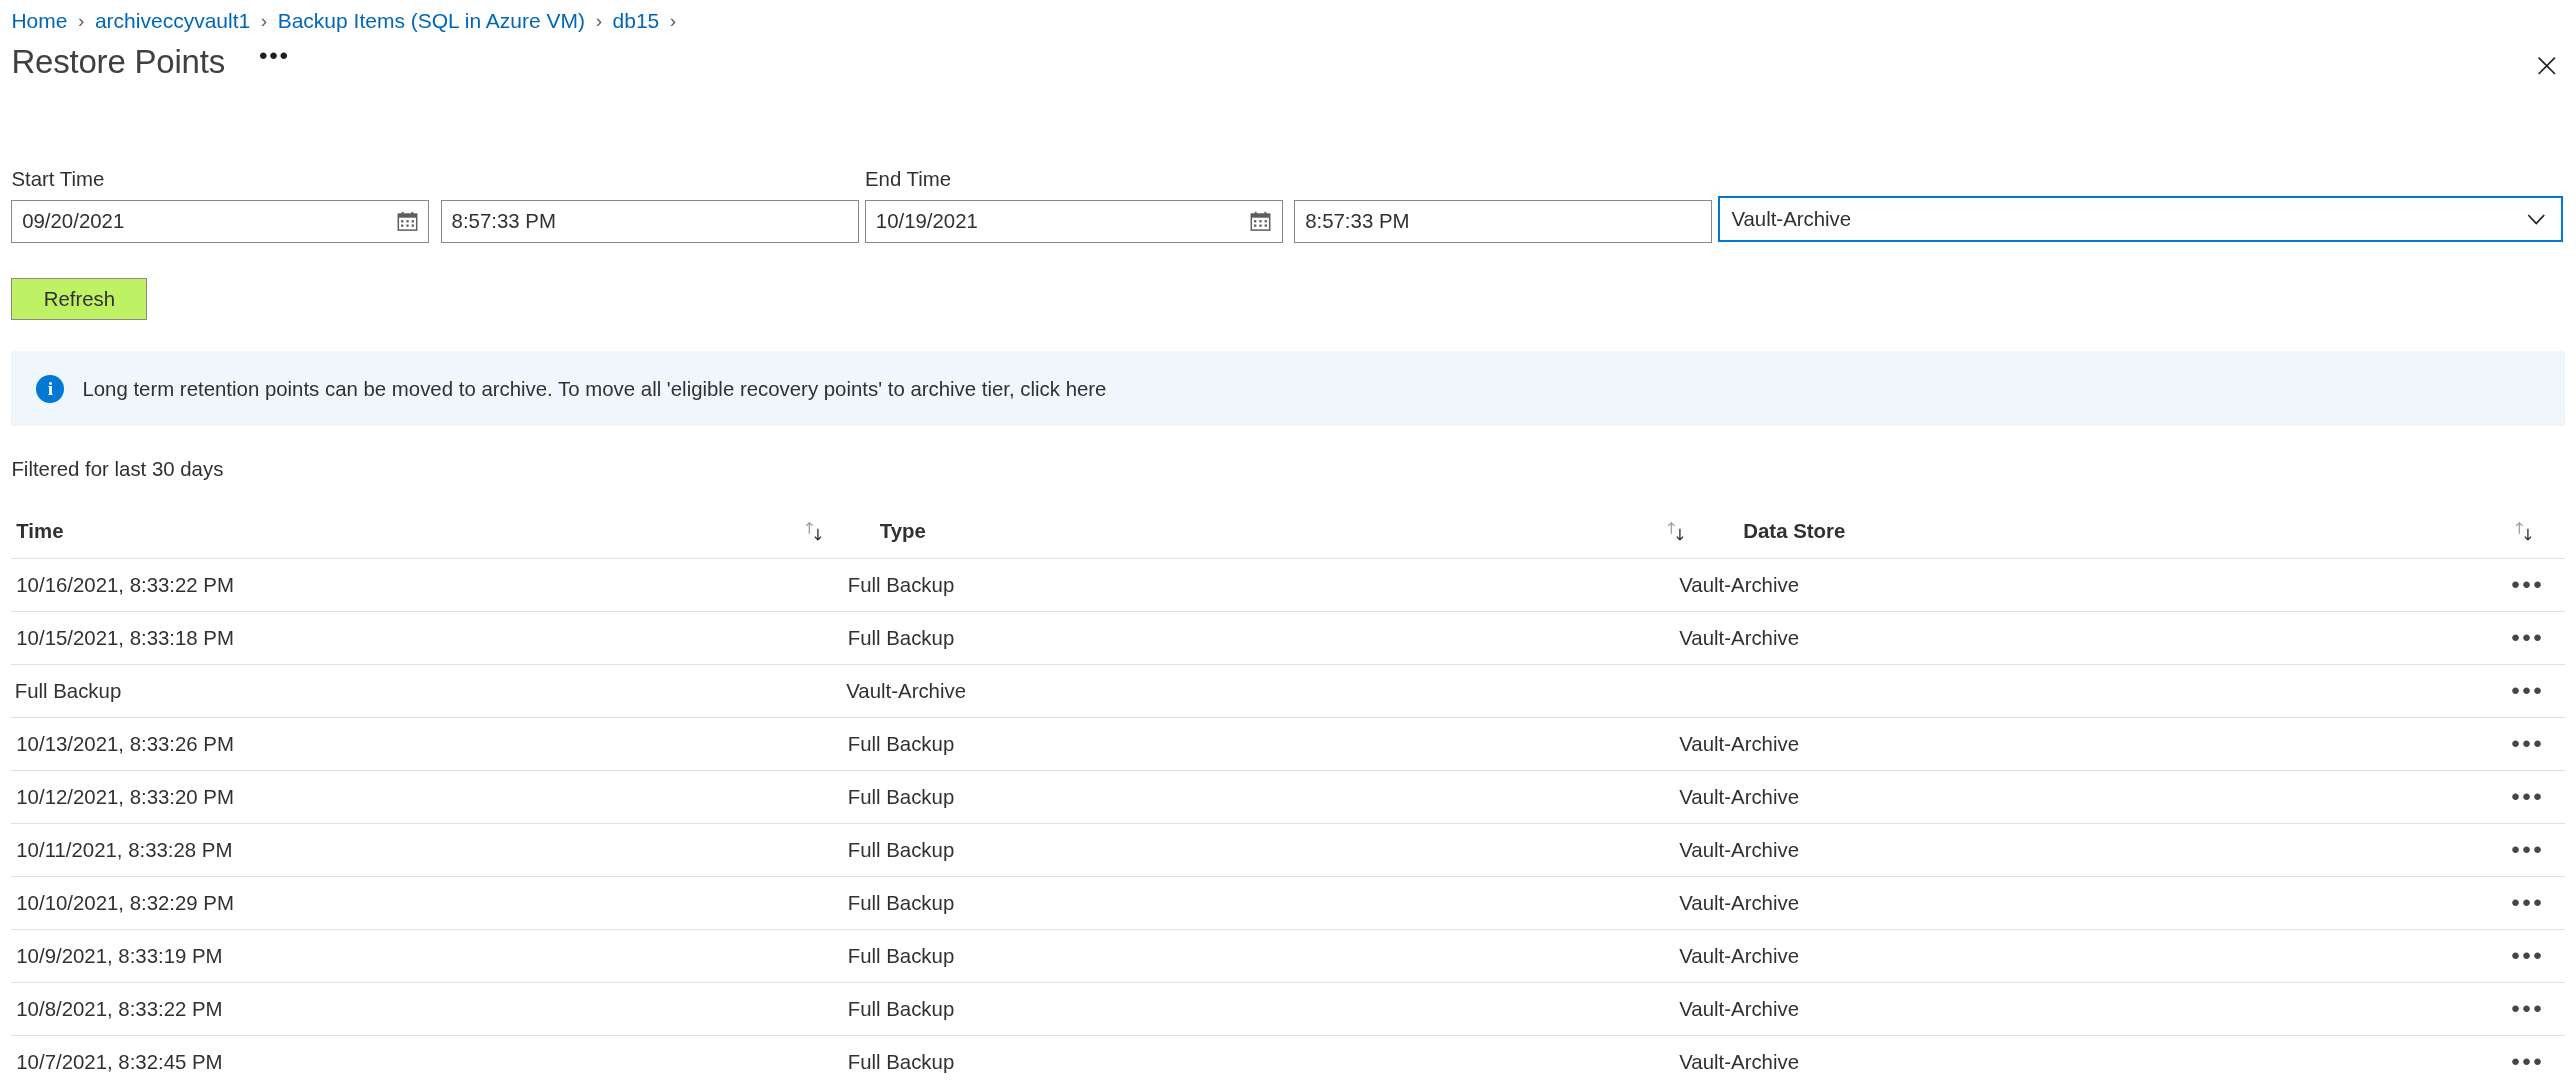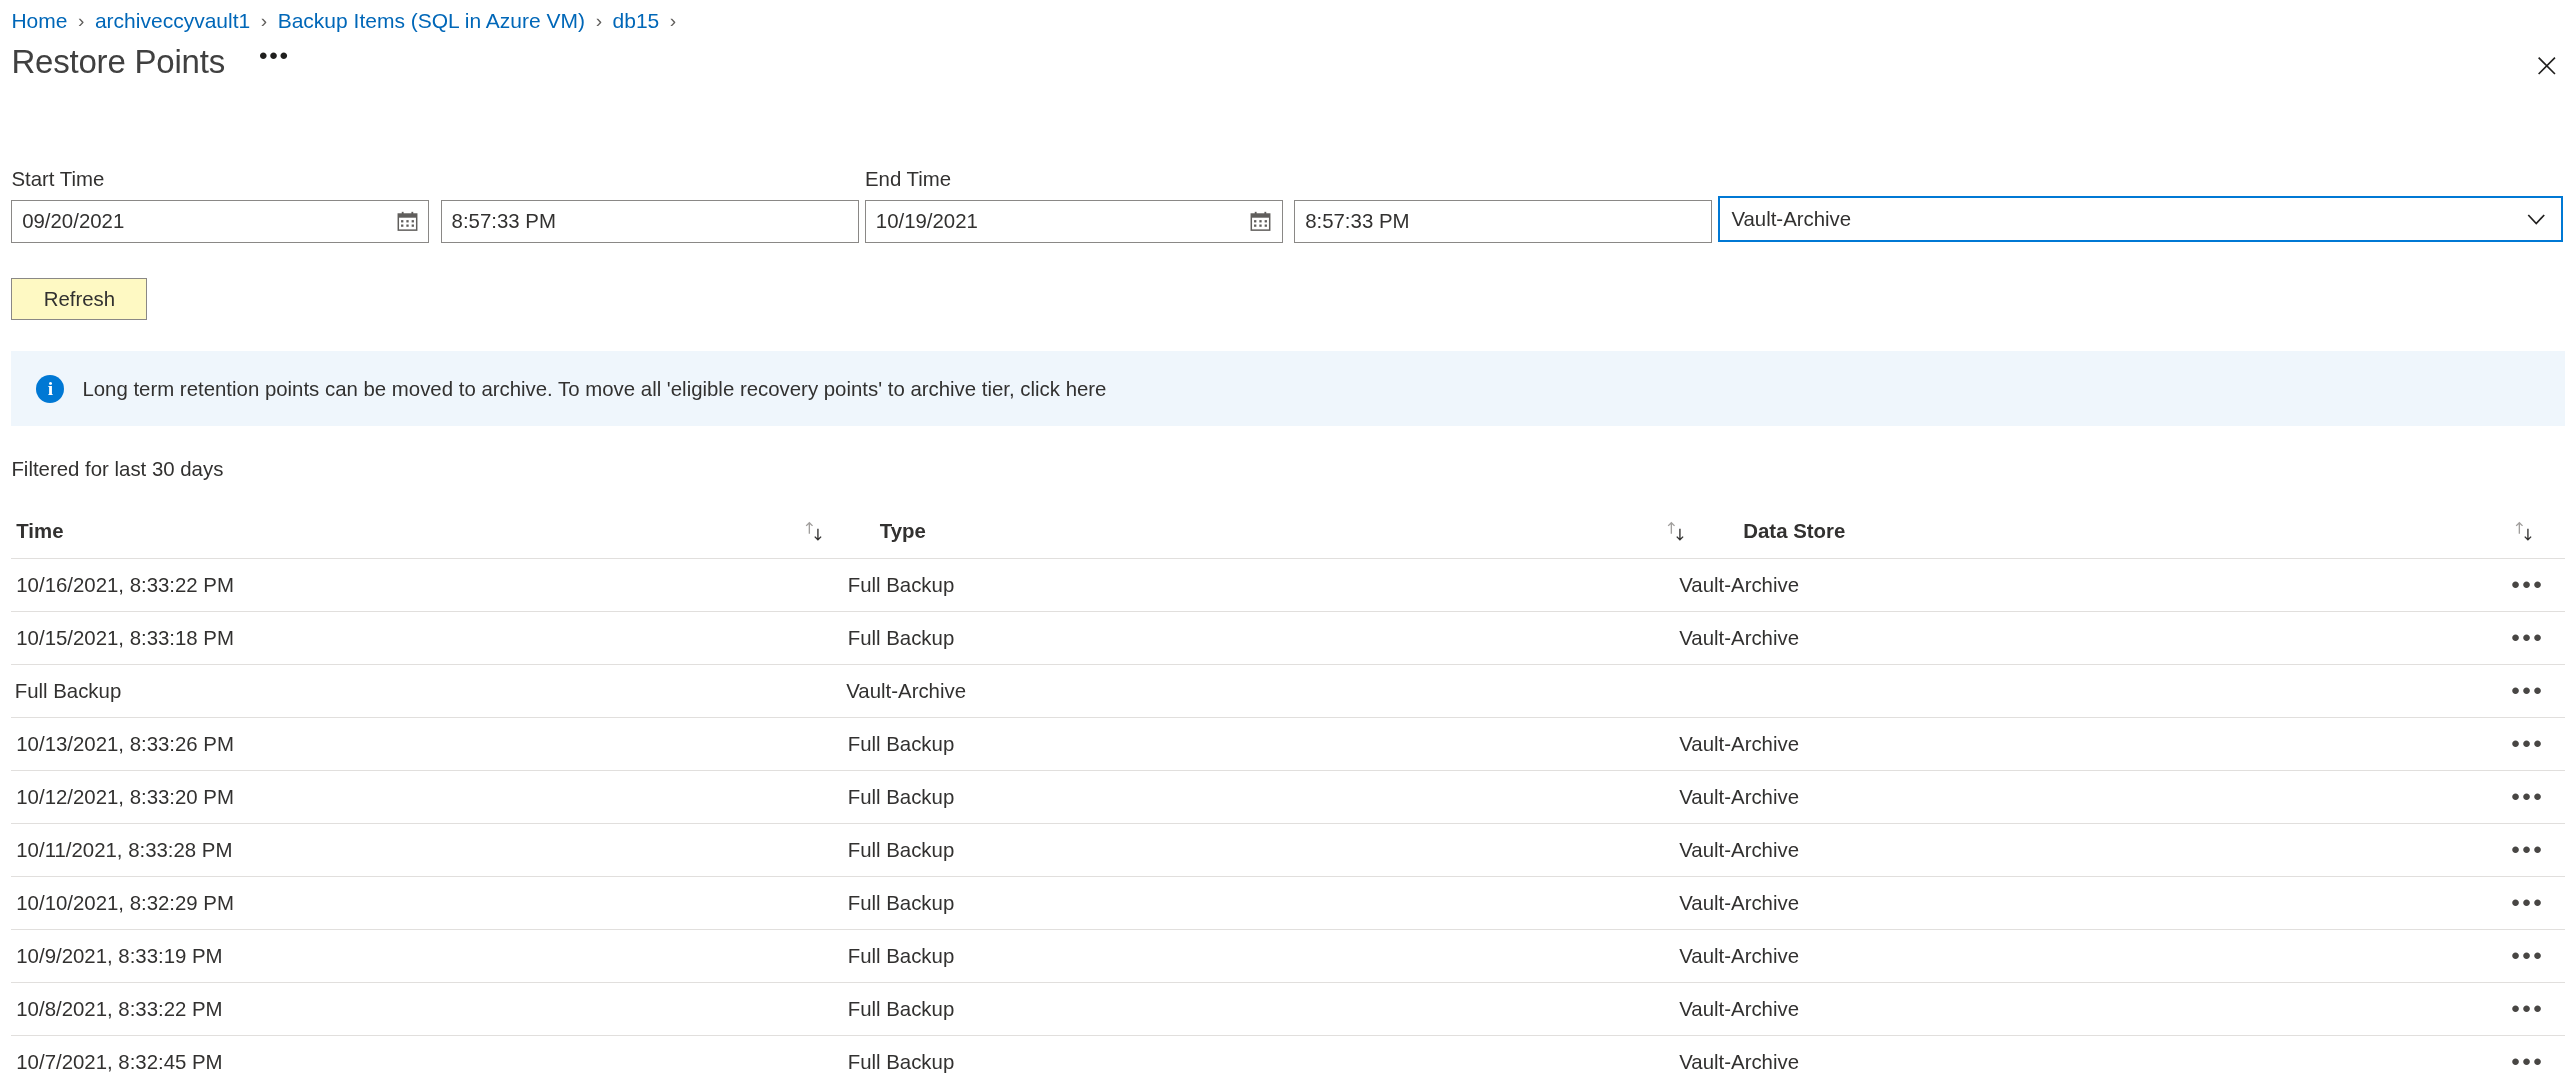--- a/index.html
+++ b/index.html
@@ -152,21 +152,21 @@
   .chev { width: 24.5px; height: 24.5px; flex: 0 0 auto; }
 
   
   .refresh-btn {
     position: absolute;
     left: 11.4px;
     top: 278px;
     width: 136px;
     height: 42px;
     border: 0.8px solid #8a8886;
-    background: #fef9c3;
+    background: #bef264;
     font-family: "Liberation Sans", sans-serif;
     font-size: 20.4px;
     color: #323130;
     cursor: pointer;
     display: flex;
     align-items: center;
     justify-content: center;
   }
 
   

